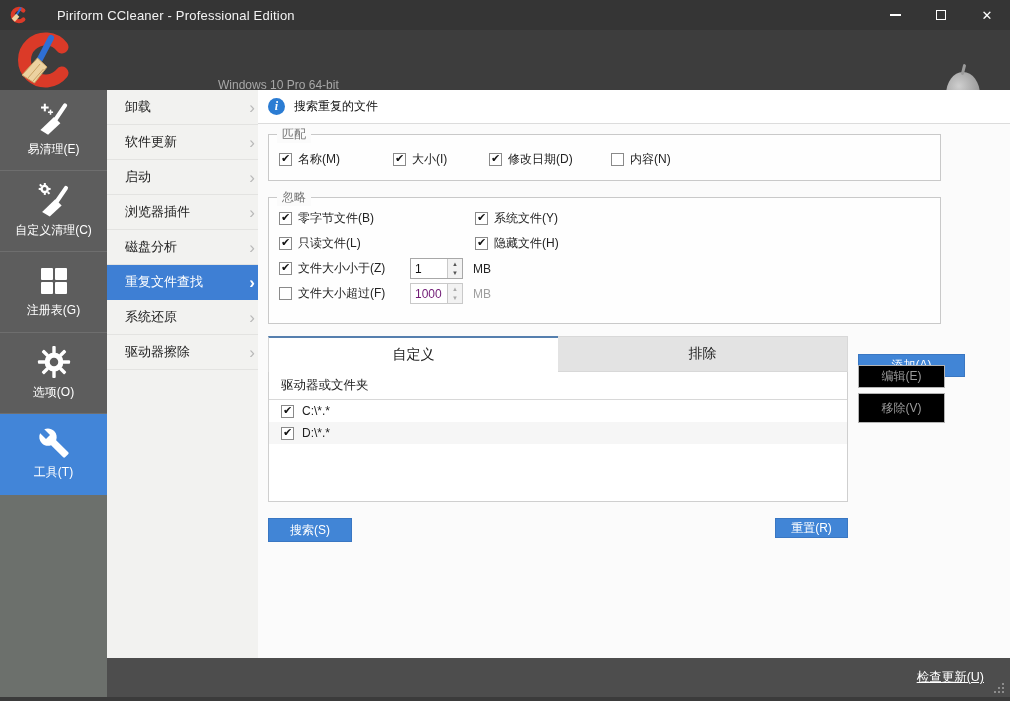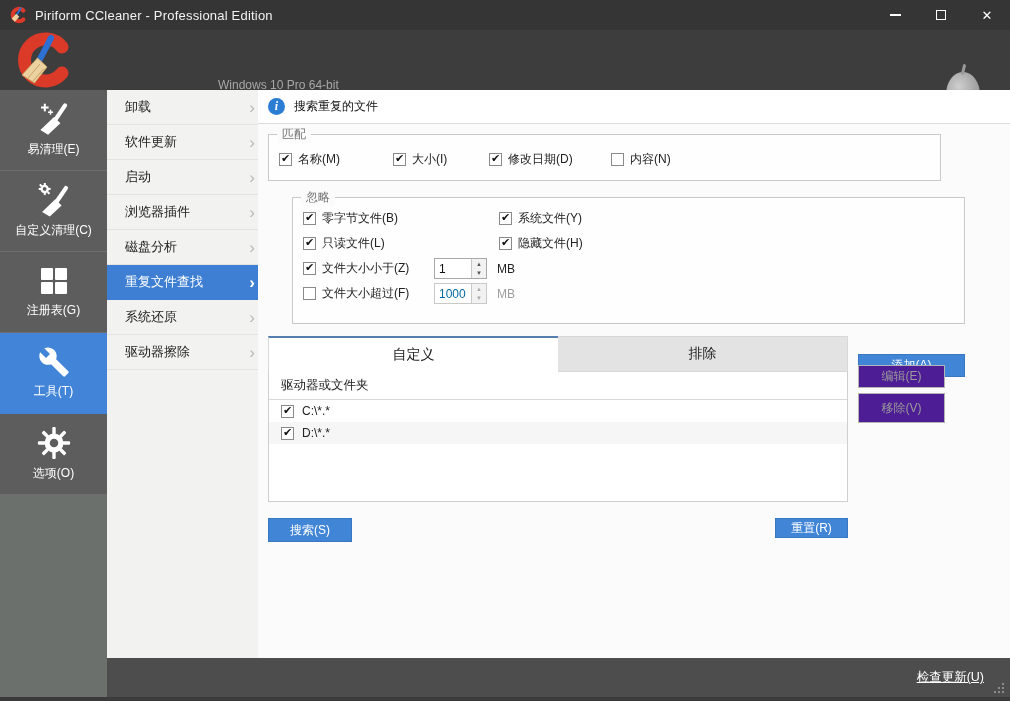--- a/index.html
+++ b/index.html
@@ -3,21 +3,21 @@
 <meta charset="utf-8">
 <style>
   * { margin:0; padding:0; box-sizing:border-box; }
   html,body { background:#202020; }
   body { font-family:"Liberation Sans", sans-serif; }
   .app { position:relative; width:1010px; height:701px; overflow:hidden; background:#fbfbfb;
          font-family:"Liberation Sans", sans-serif; }
 
   
   .titlebar { position:absolute; left:0; top:0; width:1010px; height:30px; background:#353535;
-              display:flex; align-items:center; color:#f2f2f2; }
+              display:flex; align-items:center; color:#f2f2f2;gap:22px; }
   .titlebar .mini-logo { margin-left:9px; width:18px; height:18px; }
   .titlebar .wtitle { margin-left:8px; font-size:13px; letter-spacing:.2px; }
   .wctrls { position:absolute; right:0; top:0; height:30px; display:flex; }
   .wbtn { width:46px; height:30px; display:flex; align-items:center; justify-content:center; color:#fff; }
   .min-line { width:11px; height:2px; background:#fff; }
   .max-box { width:10px; height:10px; border:1.5px solid #fff; }
   .close-x { font-size:13px; }
 
   
   .header { position:absolute; left:0; top:30px; width:1010px; height:60px; background:#3d3d3d; }
@@ -51,41 +51,41 @@
                border-bottom:1px solid #dcdcdc; display:flex; align-items:center; padding-left:10px; gap:9px; }
   .info-icon { width:17px; height:17px; border-radius:50%; background:#2b7cd3; color:#fff;
                display:flex; align-items:center; justify-content:center;
                font:italic bold 12px "Liberation Serif", serif; }
   .page-title { font-size:12px; color:#111; }
 
   .fs { position:absolute; border:1px solid #c9c9c9; background:#fefefe; }
   .fs .legend { position:absolute; top:-9px; left:8px; background:#fbfbfb; padding:0 5px;
                 font-size:12px; color:#737373; }
   .fs-match  { left:10px; top:44px;  width:673px; height:47px; }
-  .fs-ignore { left:10px; top:107px; width:673px; height:127px;margin-left:24px; }
+  .fs-ignore { left:10px; top:107px; width:673px; height:127px; }
 
   .cb { width:13px; height:13px; border:1px solid #8a8a8a; background:#fff; display:inline-flex;
         align-items:center; justify-content:center; flex:0 0 13px; }
   .cb .mark { font-size:11px; line-height:1; color:#111; position:relative; top:-1px; }
   .cb.off .mark { visibility:hidden; }
 
   .match-row { display:flex; align-items:center; padding:16px 0 0 10px; }
   .opt { display:flex; align-items:center; gap:6px; font-size:12px; color:#222; }
   .opt.w1 { width:114px; } .opt.w2 { width:96px; } .opt.w3 { width:122px; }
 
   .ig-row { display:flex; align-items:center; height:25px; padding-left:10px; font-size:12px; color:#222; }
   .ig-row.first { margin-top:8px; }
   .ig-col1 { display:flex; align-items:center; gap:6px; width:196px; }
   .ig-col2 { display:flex; align-items:center; gap:6px; }
   .sz-label { width:112px; margin-left:6px; }
   .spinbox { display:flex; height:21px; border:1px solid #a8a8a8; background:#fff; }
   .spinbox input { width:36px; border:none; outline:none; font:12px "Liberation Sans", sans-serif;
                    padding:0 4px; color:#111; background:transparent; }
   .spinbox.disabled { border-color:#c9c9c9; }
-  .spinbox.disabled input { color:#0369a1; }
+  .spinbox.disabled input { color:#701a75; }
   .spinbtns { width:15px; display:flex; flex-direction:column; border-left:1px solid #c9c9c9; }
   .spinbtns span { flex:1; display:flex; align-items:center; justify-content:center;
                    font-size:6px; color:#555; background:#f2f2f2; }
   .spinbox.disabled .spinbtns span { color:#aaa; }
   .mb { margin-left:10px; }
   .mb.dim, .dim { color:#9e9e9e; }
 
   
   .tabs { position:absolute; left:10px; top:246px; width:580px; height:36px; display:flex; }
   .tab { flex:1; display:flex; align-items:center; justify-content:center; font-size:14px; color:#222; }
@@ -96,21 +96,21 @@
   .panel-head { height:28px; display:flex; align-items:center; padding-left:12px;
                 border-bottom:1px solid #d8d8d8; font-size:12.5px; color:#222; }
   .prow { height:22px; display:flex; align-items:center; gap:8px; padding-left:12px;
           font-size:12px; color:#222; }
   .prow.alt { background:#f6f6f6; }
 
   
   .btn { position:absolute; display:flex; align-items:center; justify-content:center;
          font-size:12px; cursor:default; }
   .btn.primary { background:#4185d6; border:1px solid #3a77c2; color:#fff; }
-  .btn.disabled { background:#4c1d95; border:1px solid #b3b3b3; color:#9b9b9b; }
+  .btn.disabled { background:#000000; border:1px solid #b3b3b3; color:#9b9b9b; }
   .btn-add    { left:600px; top:264px; width:107px; height:23px; }
   .btn-edit   { left:600px; top:275px; width:87px; height:23px; }
   .btn-remove { left:600px; top:303px; width:87px; height:30px; }
   .btn-search { left:10px;  top:428px; width:84px; height:24px; }
   .btn-reset  { left:517px; top:428px; width:73px; height:20px; }
 
   
   .footer { position:absolute; left:107px; top:658px; width:903px; height:43px; background:#4d4d4d; }
   .update-link { position:absolute; right:26px; top:11px; color:#fff; font-size:12.5px;
                  text-decoration:underline; }
@@ -190,43 +190,43 @@
     </div>
     <div class="tile">
       <svg width="32" height="32" viewBox="0 0 32 32" fill="#fff">
         <rect x="3" y="3" width="12" height="12" rx="1"></rect>
           <rect x="17" y="3" width="12" height="12" rx="1"></rect>
         <rect x="3" y="17" width="12" height="12" rx="1"></rect>
           <rect x="17" y="17" width="12" height="12" rx="1"></rect>
       </svg>
       <span>注册表(G)</span>
     </div>
-    <div class="tile active">
-      <svg width="32" height="32" viewBox="0 0 24 24">
-        <path fill="#fff" d="M22.7 19l-9.1-9.1c.9-2.3.4-5-1.5-6.9-2-2-5-2.4-7.4-1.3L9 6 6 9 1.6 4.7C.4 7.1.9 10.1 2.9 12.1c1.9 1.9 4.6 2.4 6.9 1.5l9.1 9.1c.4.4 1 .4 1.4 0l2.3-2.3c.5-.4.5-1.1.1-1.4z"></path>
-      </svg>
-      <span>工具(T)</span>
-    </div>
     <div class="tile">
       <svg width="34" height="34" viewBox="0 0 36 36">
         <g fill="#fff">
           <circle cx="18" cy="18" r="10"></circle>
           <rect x="16.2" y="1" width="3.6" height="8" rx="1"></rect>
           <rect x="16.2" y="27" width="3.6" height="8" rx="1"></rect>
           <rect x="1" y="16.2" width="8" height="3.6" rx="1"></rect>
           <rect x="27" y="16.2" width="8" height="3.6" rx="1"></rect>
           <rect x="16.2" y="1" width="3.6" height="8" rx="1" transform="rotate(45 18 18)"></rect>
           <rect x="16.2" y="27" width="3.6" height="8" rx="1" transform="rotate(45 18 18)"></rect>
           <rect x="1" y="16.2" width="8" height="3.6" rx="1" transform="rotate(45 18 18)"></rect>
           <rect x="27" y="16.2" width="8" height="3.6" rx="1" transform="rotate(45 18 18)"></rect>
         </g>
         <circle cx="18" cy="18" r="4.5" fill="#5d5d5d"></circle>
       </svg>
       <span>选项(O)</span>
     </div>
+    <div class="tile active">
+      <svg width="32" height="32" viewBox="0 0 24 24">
+        <path fill="#fff" d="M22.7 19l-9.1-9.1c.9-2.3.4-5-1.5-6.9-2-2-5-2.4-7.4-1.3L9 6 6 9 1.6 4.7C.4 7.1.9 10.1 2.9 12.1c1.9 1.9 4.6 2.4 6.9 1.5l9.1 9.1c.4.4 1 .4 1.4 0l2.3-2.3c.5-.4.5-1.1.1-1.4z"></path>
+      </svg>
+      <span>工具(T)</span>
+    </div>
   </div>
 
   <div class="submenu">
     <div class="sm-item">
       <span>卸载</span>
       <span class="chev">›</span>
     </div>
     <div class="sm-item">
       <span>软件更新</span>
       <span class="chev">›</span>

